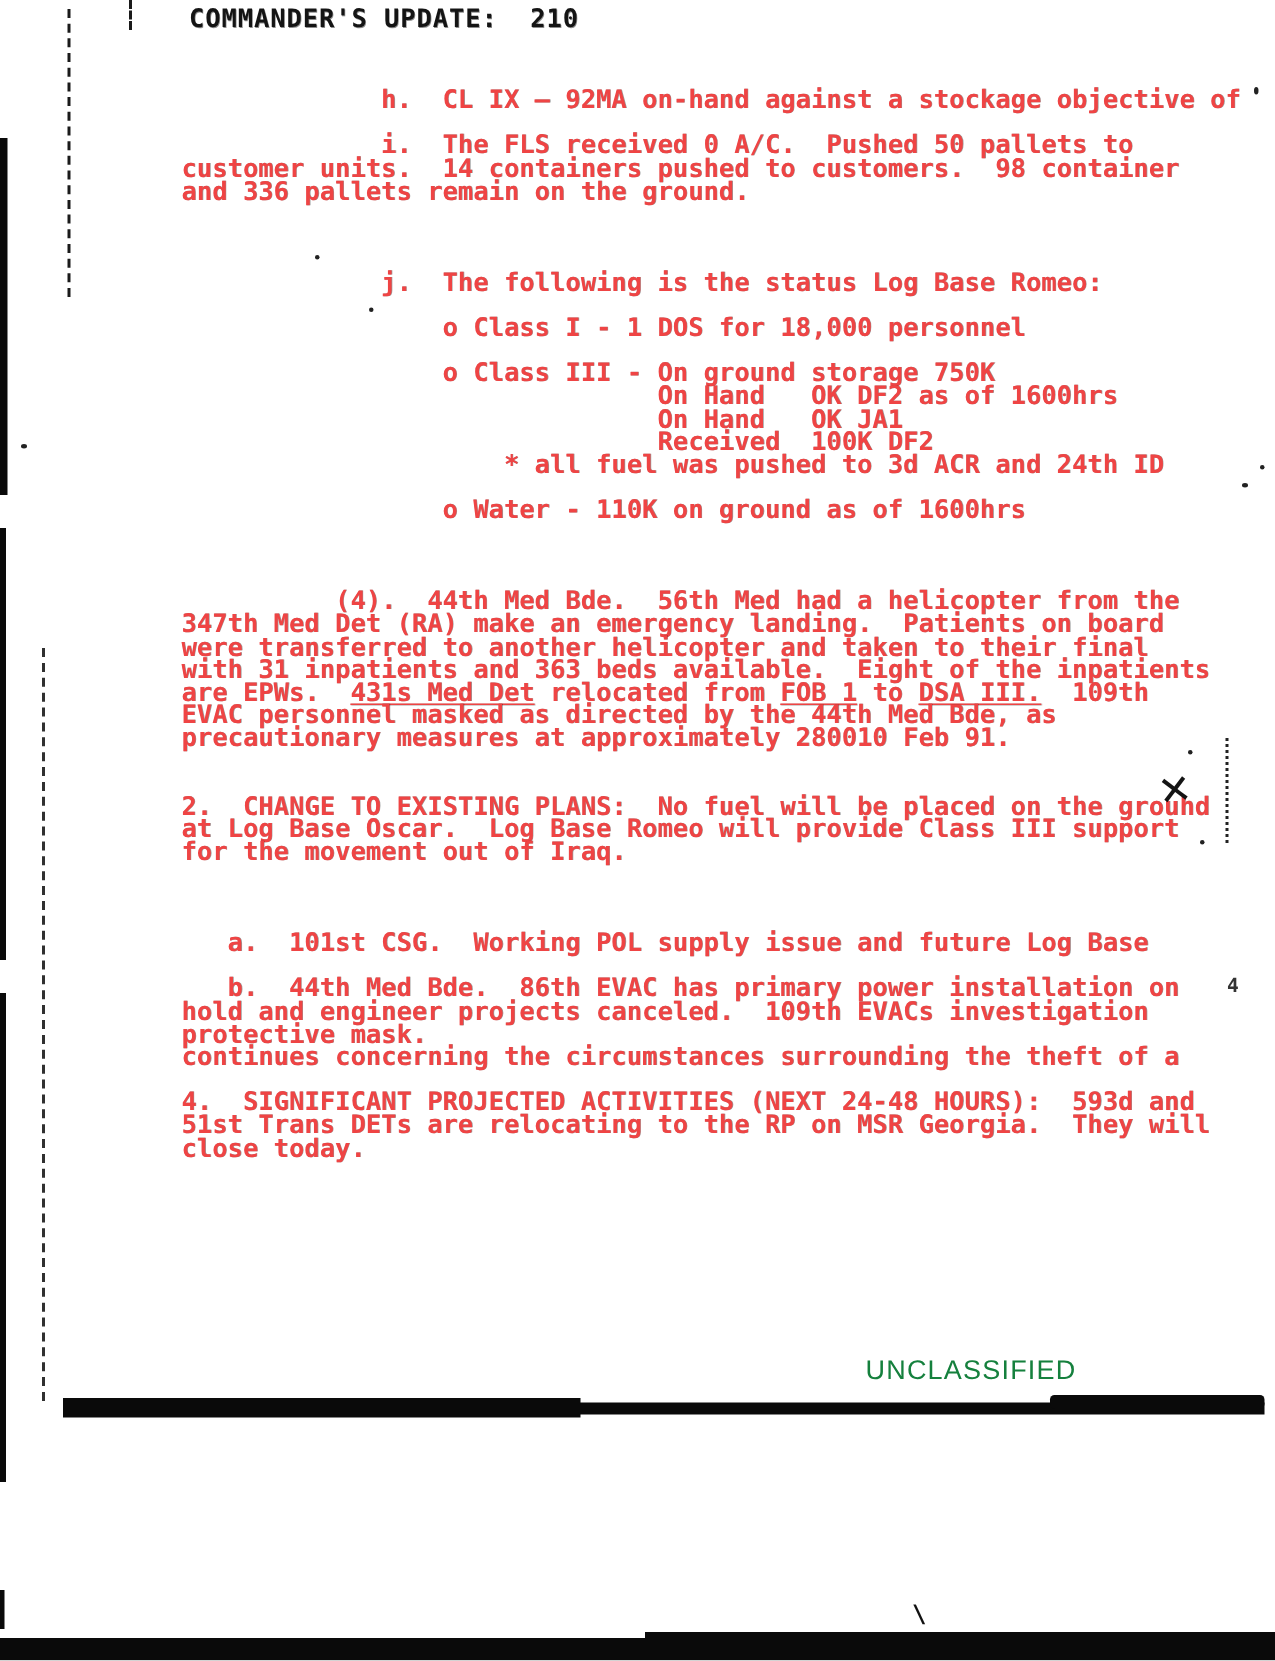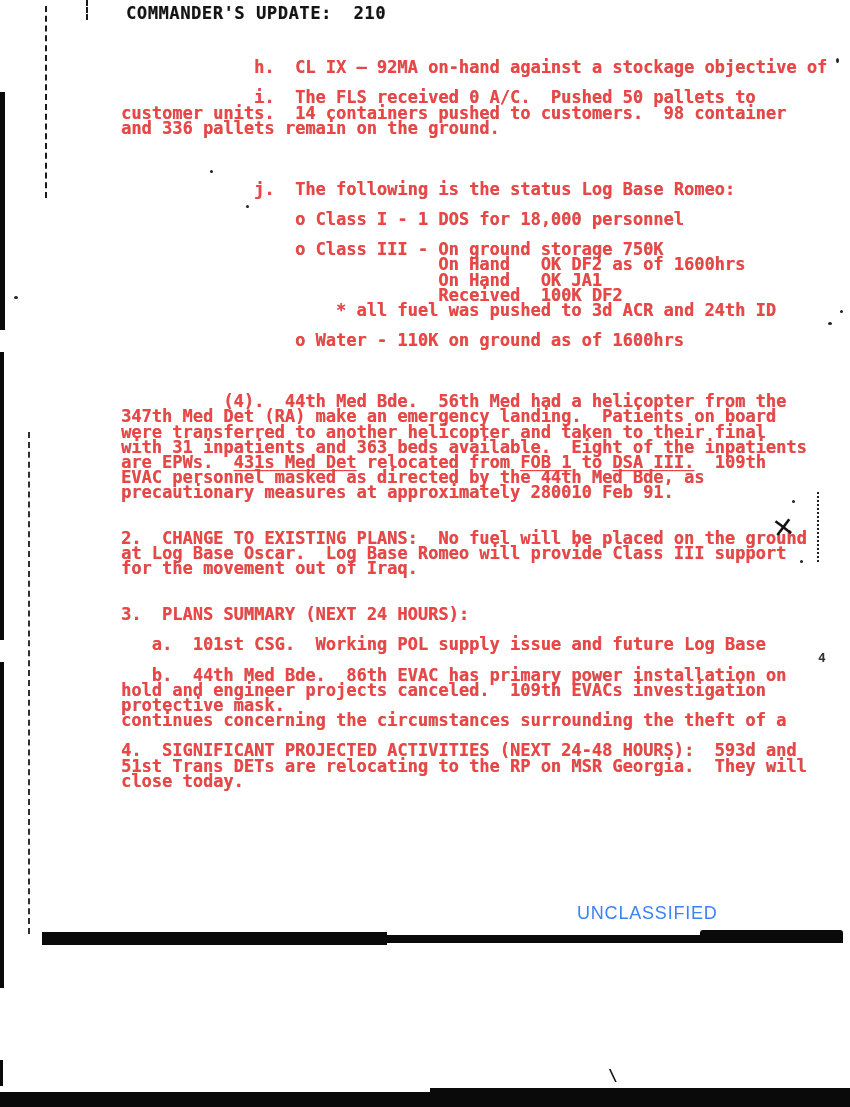--- a/index.html
+++ b/index.html
@@ -22,21 +22,21 @@
     position:absolute;left:121px;top:60px;width:700px;
     font-size:17px;font-weight:700;color:#ef4444;
     text-shadow:0.4px 0.3px 0 rgba(0,0,0,0.4);
   }
   .tline{white-space:pre;height:15.2px;line-height:15.2px;}
   .tline .u{text-decoration:underline;text-underline-offset:2px;}
   
   .classification{
     position:absolute;left:577px;top:903px;
     font-family:"Liberation Sans", sans-serif;
-    font-size:18px;font-weight:400;color:#3b82f6;letter-spacing:0.8px;
+    font-size:18px;font-weight:400;color:#15803d;letter-spacing:0.8px;
   }
   
   .artifact{position:absolute;background:#0a0a0a;}
   .sep-bar-1{left:42px;top:935px;width:801px;height:8px;}
   .sep-bar-2{left:42px;top:932px;width:345px;height:13px;}
   .sep-bar-3{left:700px;top:930px;width:143px;height:9px;border-radius:3px;}
   .bottom-bar-1{left:0;top:1092px;width:850px;height:15px;}
   .bottom-bar-2{left:430px;top:1088px;width:420px;height:6px;}
   .left-strip-1{left:0;top:92px;width:5px;height:238px;}
   .left-strip-2{left:0;top:352px;width:4px;height:288px;}
@@ -100,21 +100,20 @@
       <div class="tline">are EPWs.  <span class="u">431s Med Det</span> relocated from <span class="u">FOB 1</span> to <span class="u">DSA III.</span>  109th</div>
       <div class="tline">EVAC personnel masked as directed by the 44th Med Bde, as</div>
       <div class="tline">precautionary measures at approximately 280010 Feb 91.</div>
       <div class="tline">&nbsp;</div>
       <div class="tline">&nbsp;</div>
       <div class="tline">2.  CHANGE TO EXISTING PLANS:  No fuel will be placed on the grouhd</div>
       <div class="tline">at Log Base Oscar.  Log Base Romeo will provide Class III support</div>
       <div class="tline">for the movement out of Iraq.</div>
       <div class="tline">&nbsp;</div>
       <div class="tline">&nbsp;</div>
-      <div class="tline">3.  PLANS SUMMARY (NEXT 24 HOURS):</div>
       <div class="tline">&nbsp;</div>
       <div class="tline">   a.  101st CSG.  Working POL supply issue and future Log Base</div>
       <div class="tline">&nbsp;</div>
       <div class="tline">   b.  44th Med Bde.  86th EVAC has primary power installation on</div>
       <div class="tline">hold and engineer projects canceled.  109th EVACs investigation</div>
       <div class="tline">protective mask.</div>
       <div class="tline">continues concerning the circumstances surrounding the theft of a</div>
       <div class="tline">&nbsp;</div>
       <div class="tline">4.  SIGNIFICANT PROJECTED ACTIVITIES (NEXT 24-48 HOURS):  593d and</div>
       <div class="tline">51st Trans DETs are relocating to the RP on MSR Georgia.  They will</div>

